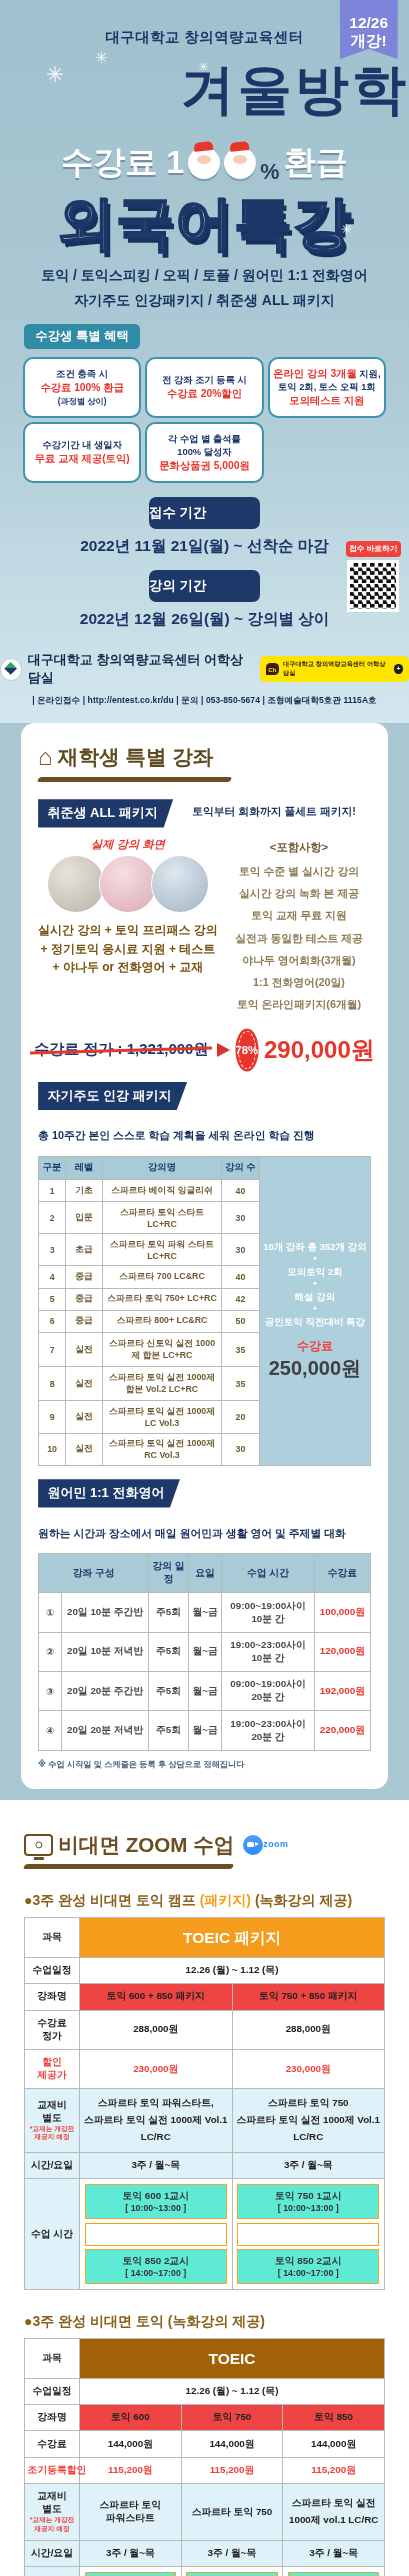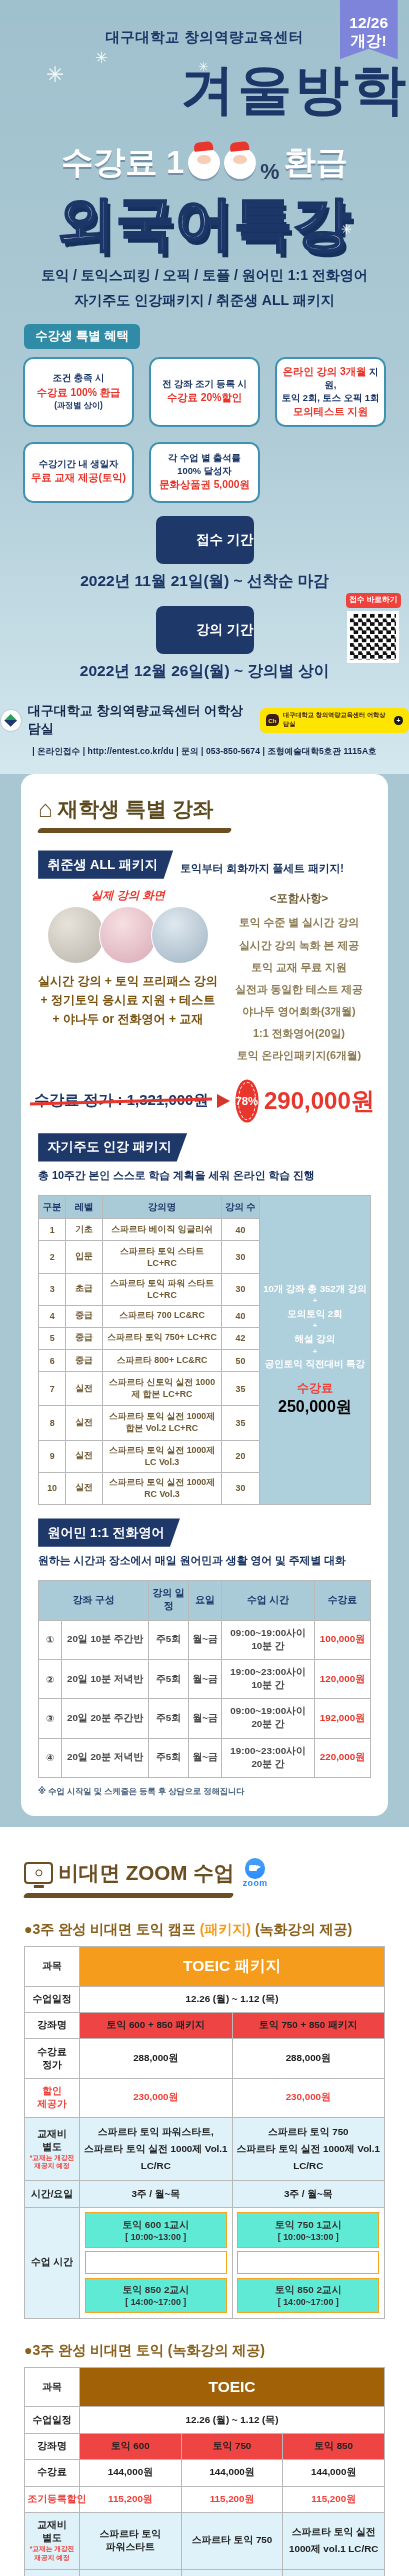--- a/index.html
+++ b/index.html
@@ -15,46 +15,46 @@
   .season{margin:7.2px 0 0;color:#1c3667;font-weight:900;font-size:54px;text-align:right;letter-spacing:3.1px}
   .tuition{margin-top:13.4px;display:flex;align-items:center;justify-content:center;gap:4.1px;color:#fff;font-weight:900;font-size:32px;text-shadow:0 2.1px 0 rgba(23,47,88,.35)}
   .tuition .pct{color:#2b3e63;font-size:21.6px;text-shadow:none;align-self:flex-end}
   .santa{width:32px;height:32px;background:#fff;border-radius:50%;position:relative;display:inline-block;box-shadow:0 2.1px 0 rgba(23,47,88,.25)}
   .santa::before{content:"";position:absolute;top:-4.6px;left:6.2px;width:18.5px;height:9.3px;background:#e8362c;border-radius:5.2px 5.2px 1px 1px;transform:rotate(-6deg)}
   .santa::after{content:"";position:absolute;top:8.2px;left:8.8px;width:14.4px;height:8.8px;background:#f7cdb5;border-radius:50%}
   .title{margin:9.3px 0 0;color:#fff;font-weight:900;font-size:58px;line-height:1;text-align:center;letter-spacing:1px;-webkit-text-stroke:2.1px #1c3667;text-shadow:3.6px 4.6px 0 #16325c}
   .subjects{margin-top:15.5px;color:#17315f;font-weight:900;font-size:14px;text-align:center}
   .subjects2{margin-top:6.2px;color:#17315f;font-weight:900;font-size:14px;text-align:center}
   .bbadge{display:inline-block;margin:14.4px 0 0 24px;background:#2f8ba6;color:#fff;font-weight:800;font-size:12.4px;padding:4.1px 11.3px;border-radius:5.2px}
-  .cards{display:grid;grid-template-columns:repeat(3,1fr);gap:15px;margin:8.2px 23px 5.2px}
+  .cards{display:grid;grid-template-columns:repeat(3,1fr);gap:4px;margin:8.2px 23px 5.2px}
   .bcard{background:#fff;border:2.6px solid #3f93b0;border-radius:10.3px;min-height:61px;display:flex;flex-direction:column;align-items:center;justify-content:center;text-align:center;padding:5.2px 3.1px;color:#1c3667;font-weight:800;font-size:9.3px;line-height:1.4}
   .bcard .rd{color:#e8362c;font-size:10.3px}
   .bcard .sm{font-size:8.2px}
-  .pill{display:block;margin:13.4px auto 0;width:98px;background:#1d3869;color:#fff;font-weight:800;font-size:13.4px;text-align:right;padding:15px 0;border-radius:7.2px}
+  .pill{display:block;margin:13.4px auto 0;width:111px;background:#1d3869;color:#fff;font-weight:800;font-size:13.4px;text-align:left;padding:7px 0;border-radius:7.2px}
   .period{margin-top:7.2px;color:#1c3667;font-weight:900;font-size:15.5px;text-align:center}
   .qrwrap{position:absolute;right:8.2px;bottom:111px;width:55px;text-align:center}
   .qrbadge{background:#f0413a;color:#fff;font-weight:800;font-size:7.7px;border-radius:4.1px;padding:2.6px 1px;margin-bottom:3.1px}
   .qr{width:52px;height:52px;margin:0 auto;background:#fff;padding:3.1px;position:relative}
   .qr .q{position:absolute;inset:3.1px;background:conic-gradient(#111 25%,#fff 0 50%,#111 0 75%,#fff 0);background-size:8.2px 8.2px}
   .orgline{display:flex;align-items:center;justify-content:center;gap:6.2px;margin-top:20.6px}
   .ulogo{width:23px;height:23px;border-radius:50%;background:#fff;border:1px solid #c3d2d9;display:flex;align-items:center;justify-content:center}
   .ulogo i{width:9.3px;height:9.3px;display:block;background:linear-gradient(135deg,#2aa15a 50%,#1d3869 50%);transform:rotate(45deg)}
   .orgname{color:#14284d;font-weight:900;font-size:13px}
   .kakao{display:flex;align-items:center;gap:4.1px;background:#fee500;border-radius:5.2px;padding:3.6px 6.2px}
   .kico{width:14px;height:12.4px;background:#3a1d1d;border-radius:4.6px 4.6px 4.6px 1px;color:#fee500;font-weight:800;font-size:6.2px;display:flex;align-items:center;justify-content:center}
   .klabel{color:#3a1d1d;font-weight:800;font-size:6.2px}
   .kplus{width:9.3px;height:9.3px;border-radius:50%;background:#1b1b1b;color:#fff;font-weight:800;font-size:6.7px;line-height:9.3px;text-align:center}
   .contact{margin-top:8.2px;color:#14284d;font-weight:800;font-size:8.5px;text-align:center;letter-spacing:0.1px}
 
   
   .card1{background:#fff;border-radius:13.4px;margin:0 20.6px 11.3px;padding:20.6px 17.5px 18.5px}
   .sec-title{display:flex;align-items:center;gap:5.2px;margin:0;color:#5d4a1f;font-weight:900;font-size:20.6px}
   .hicon{font-size:24px;color:#7a5b2f;line-height:1}
   .brush{height:5.2px;background:#6b4e22;border-radius:4.1px;width:58%;margin:5.2px 0 17.5px;transform:skewX(-24deg)}
-  .pkghead{display:flex;align-items:flex-end;gap:7px;margin:13.4px 0 9.3px;flex-wrap:wrap}
+  .pkghead{display:flex;align-items:center;gap:19px;margin:13.4px 0 9.3px;flex-wrap:wrap}
   .pbadge{background:#1d3869;color:#fff;font-weight:800;font-size:13px;padding:5.2px 15.5px 5.2px 9.3px;clip-path:polygon(0 0,100% 0,93% 100%,0 100%)}
   .psub{color:#17315f;font-weight:900;font-size:10.8px;padding-bottom:3.1px}
   .allgrid{display:flex;gap:9.3px}
   .allleft{flex:1.25;text-align:center}
   .caption{color:#e8362c;font-weight:800;font-style:italic;font-size:11.3px;margin-bottom:3.1px}
   .photos{display:flex;justify-content:center}
   .photo{width:58px;height:58px;border-radius:50%;margin:0 -3.1px;border:1.5px solid #fff}
   .p1{background:radial-gradient(circle at 35% 30%,#e8e3da,#b9b4aa)}
   .p2{background:radial-gradient(circle at 40% 30%,#f6dfe2,#d9a9b5)}
   .p3{background:radial-gradient(circle at 40% 30%,#dfe8ef,#9fb3c2)}
@@ -71,34 +71,34 @@
   .finalprice{color:#e8362c;font-weight:900;font-size:24px;white-space:nowrap}
   .selfwrap{display:flex;margin-top:4.1px}
   table{border-collapse:collapse}
   .stable{flex:1}
   .stable td{border:0.8px solid #b9b9b9;text-align:center;padding:4.6px 2.1px;font-size:8.8px;color:#6e5a33;font-weight:700}
   .stable tr.sh td{background:#a9cbd8;color:#1d3869;font-weight:800;font-size:9.3px}
   .sside{width:111px;background:#aecfdc;border:0.8px solid #b9b9b9;border-left:none;display:flex;flex-direction:column;align-items:center;justify-content:center;padding:8.2px 3.1px;text-align:center}
   .sside .w{color:#fff;font-weight:900;font-size:9.5px;line-height:1.5}
   .sside .plus{color:#fff;font-weight:900;font-size:7.7px;line-height:1.4}
   .sside .plab{color:#f0413a;font-weight:900;font-size:12px;margin-top:8.2px}
-  .sside .pval{color:#000000;font-weight:900;font-size:16px}
+  .sside .pval{color:#404040;font-weight:900;font-size:20px}
   .ptable{width:100%;margin-top:4.1px}
   .ptable td,.ptable th{border:0.8px solid #b9b9b9;text-align:center;padding:6.2px 2.1px;font-size:9.8px;color:#4a4a4a;font-weight:700}
   .ptable th{background:#a9cbd8;color:#1d3869;font-weight:800}
   .ptable .pr{color:#e8362c;font-weight:900}
   .fnote{margin-top:8.2px;color:#44607e;font-weight:700;font-size:8.2px}
 
   
   .sec2{background:#fff;padding:31px 24px 36px}
   .sec-title.brown{color:#6b4e22}
   .mon{width:29px;height:21.6px;border:2.1px solid #6b4e22;border-radius:4.1px;position:relative;flex:0 0 auto}
   .mon::before{content:"";position:absolute;left:50%;top:50%;width:5.2px;height:5.2px;border:1.5px solid #6b4e22;border-radius:50%;transform:translate(-50%,-50%)}
   .mon::after{content:"";position:absolute;left:50%;bottom:-6.2px;width:10.3px;height:2.6px;background:#6b4e22;transform:translateX(-50%)}
-  .zlogo{display:flex;flex-direction:column;align-items:center;margin-left:3.1px}
+  .zlogo{display:flex;flex-direction:row;align-items:center;margin-left:3.1px}
   .zcirc{width:20.6px;height:20.6px;border-radius:50%;background:linear-gradient(180deg,#4aa0f5,#2d8cff);position:relative}
   .zcirc::before{content:"";position:absolute;left:4.1px;top:7.2px;width:7.7px;height:5.7px;background:#fff;border-radius:1.5px}
   .zcirc::after{content:"";position:absolute;left:12.4px;top:7.2px;width:0;height:0;border-right:4.1px solid #fff;border-top:2.8px solid transparent;border-bottom:2.8px solid transparent;transform:scaleX(-1)}
   .zword{color:#2d8cff;font-weight:800;font-size:8.8px;letter-spacing:0.5px;margin-top:-1px}
   .theading{color:#8a611c;font-weight:900;font-size:14px;margin:23px 0 7.2px}
   .theading .hl{color:#f59c1d}
   .ztb{width:100%;table-layout:fixed}
   .ztb td{border:0.8px solid #b9b9b9;text-align:center;padding:6.2px 2.6px;font-size:9.8px;color:#222;font-weight:700;word-break:keep-all}
   .ztb .lab{font-weight:800;font-size:9.8px;color:#222;background:#fff}
   .ztb .labblue{background:#dff2fa}

